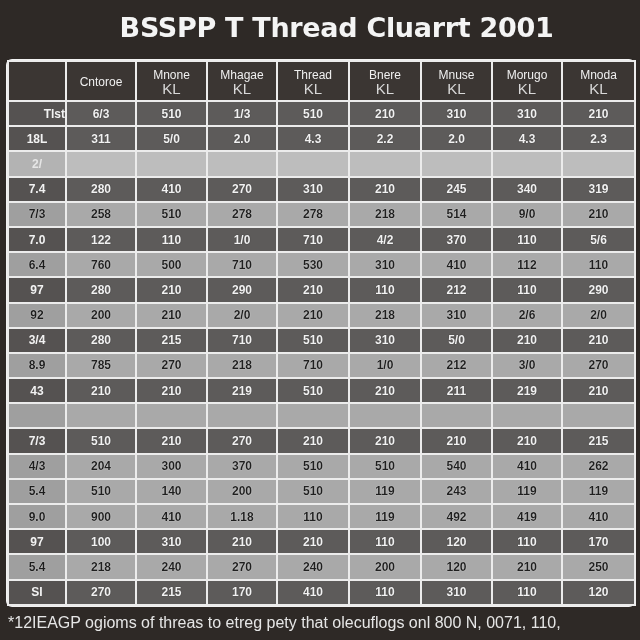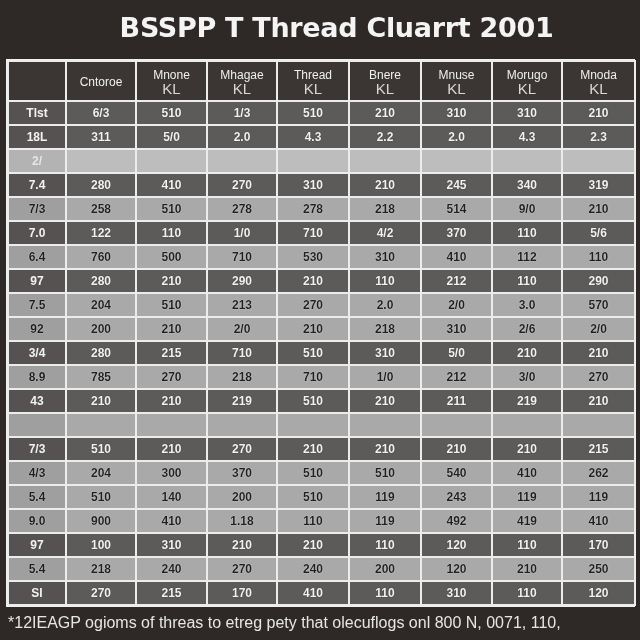--- a/index.html
+++ b/index.html
@@ -7,21 +7,21 @@
   body { font-family: "DejaVu Sans", sans-serif; color: #fff; position: relative; }
   .title {
     position: absolute; left: 0; top: 8px; width: 640px; height: 44px;
     text-align: center; font-size: 27px; font-weight: bold; line-height: 40px;
     color: #f4f4f4; letter-spacing: -0.3px;
     font-family: "DejaVu Sans", sans-serif;
     padding-left: 33px;
   }
   .table-wrap {
     position: absolute; left: 6px; top: 59px; width: 629px; height: 548px;
-    background: #f2f2f2; padding: 1px;
+    background: #f2f2f2; padding: 1px; border-radius: 6px;
   }
   table { border-collapse: collapse; width: 100%; height: 100%; table-layout: fixed; }
   col.c0 { width: 58px; }
   col.c1 { width: 70px; }
   col.c2 { width: 71px; }
   col.c3 { width: 70px; }
   col.c4 { width: 72px; }
   col.c5 { width: 72px; }
   col.c6 { width: 71px; }
   col.c7 { width: 70px; }
@@ -33,21 +33,21 @@
   thead th {
     background: #3b3633; color: #f0f0f0; font-weight: normal; height: 40px;
     font-size: 12px; line-height: 14px; padding-top: 2px;
   }
   thead th .sub { display: block; font-size: 15px; color: #d8d8d8; }
   tbody td { height: 22px; color: #f2f2f2; font-weight: bold; text-shadow: 0 0 1px #222; }
   tbody tr.dark td { background: #5d5b5a; }
   tbody tr.light td { background: #a9a9a9; color: #1f1f1f; text-shadow: 0 0 1px #fff; }
   tbody tr.pale td { background: #bdbdbd; color: #e6e6e6; text-shadow: none; }
   tbody td.rowhead { background: #3b3633 !important; color: #f2f2f2 !important; text-shadow: none; }
-  tbody tr.first td.rowhead { background: #2f2a28 !important; }
+  tbody tr.first td.rowhead { background: #2f2a28 !important; text-align: right; }
   tbody tr.dark td.rowhead { background: #555251 !important; }
   tbody tr.light td.rowhead { background: #9f9f9f !important; color: #1c1c1c !important; }
   tbody tr.pale td.rowhead { background: #b3b3b3 !important; color: #e6e6e6 !important; }
   .footnote {
     position: absolute; left: 8px; top: 614px; width: 620px; height: 18px;
     font-size: 16px; color: #e6e6e6; font-family: "Liberation Sans", sans-serif;
     white-space: nowrap;
   }
 </style>
 </head>
@@ -164,31 +164,20 @@
           <td>280</td>
           <td>210</td>
           <td>290</td>
           <td>210</td>
           <td>110</td>
           <td>212</td>
           <td>110</td>
           <td>290</td>
         </tr>
         <tr class="light">
-          <td class="rowhead">7.5</td>
-          <td>204</td>
-          <td>510</td>
-          <td>213</td>
-          <td>270</td>
-          <td>2.0</td>
-          <td>2/0</td>
-          <td>3.0</td>
-          <td>570</td>
-        </tr>
-        <tr class="light">
           <td class="rowhead">92</td>
           <td>200</td>
           <td>210</td>
           <td>2/0</td>
           <td>210</td>
           <td>218</td>
           <td>310</td>
           <td>2/6</td>
           <td>2/0</td>
         </tr>

